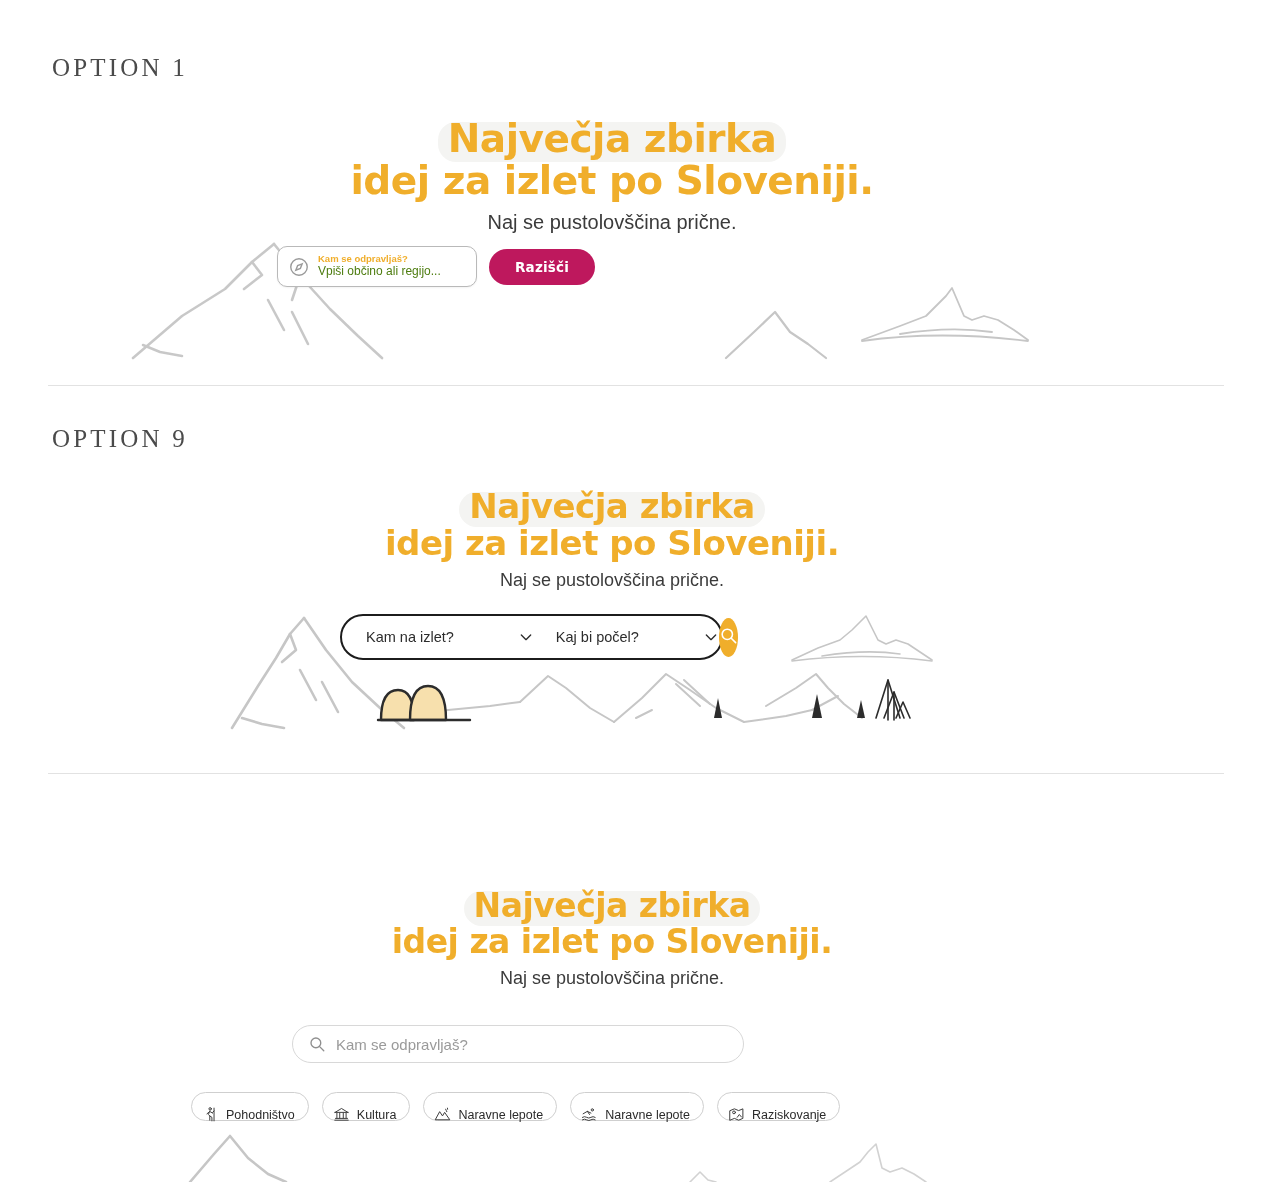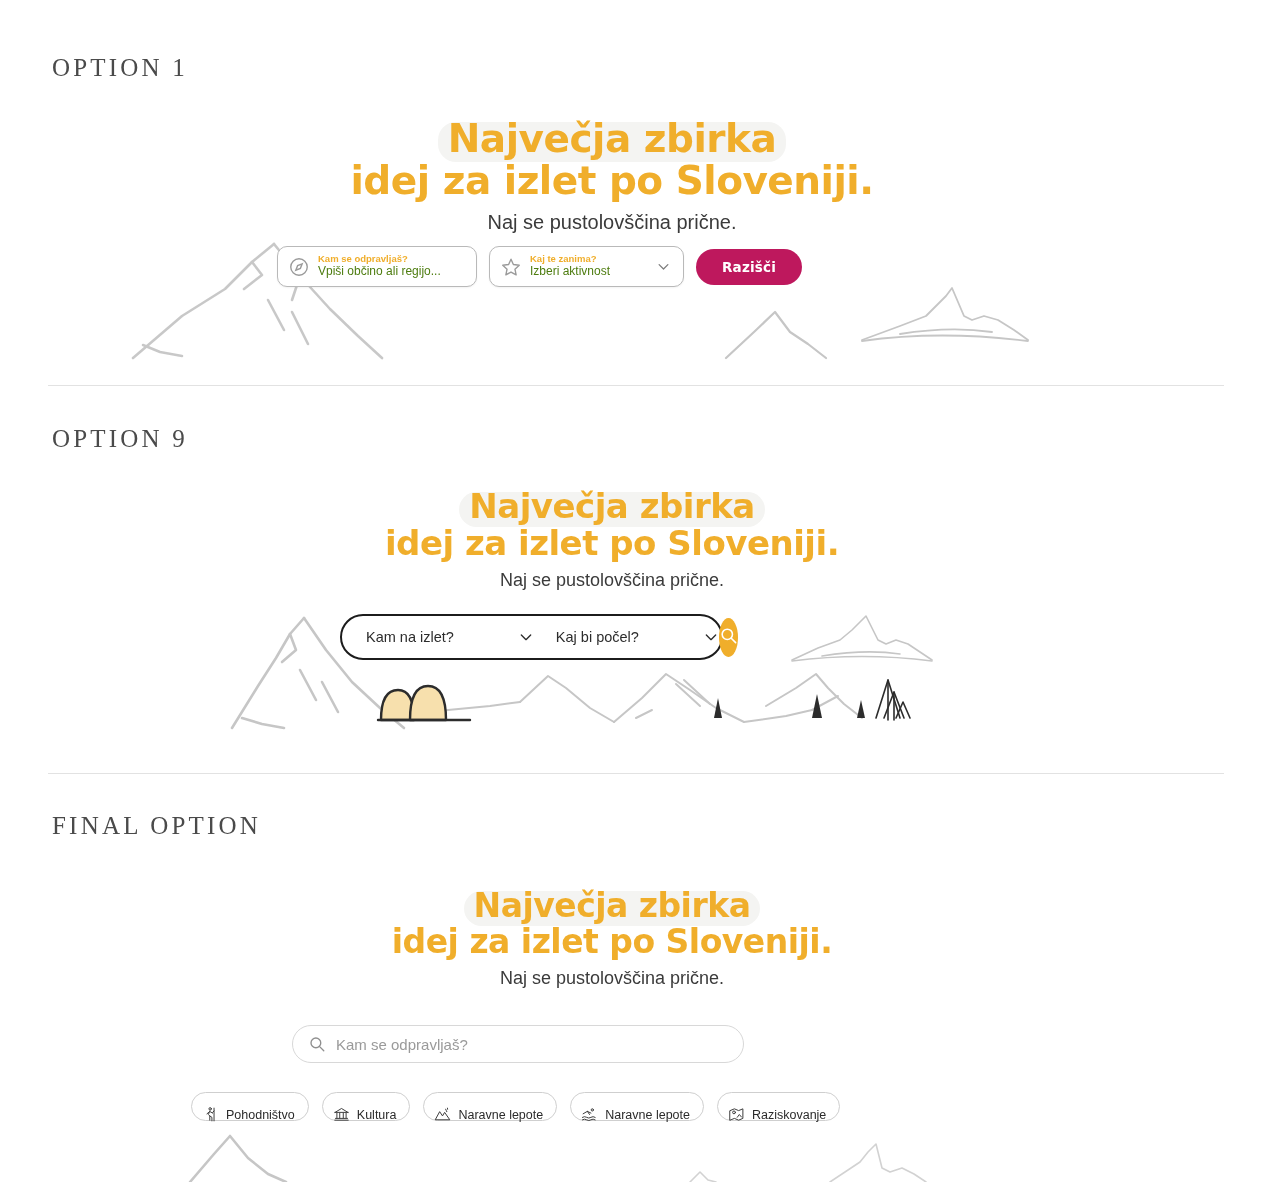--- a/index.html
+++ b/index.html
@@ -212,36 +212,20 @@
           <circle cx="12" cy="12" r="9"></circle>
           <path d="M15.5 8.5 L10.5 10.5 L8.5 15.5 L13.5 13.5 Z" fill="none"></path>
         </svg>
       </span>
       <span class="o1-labels">
         <span class="o1-top">Kam se odpravljaš?</span>
         <span class="o1-bot">Vpiši občino ali regijo...</span>
       </span>
     </div>
 
-    <div class="o1-field f2">
-      <span class="o1-ico">
-        <svg viewBox="0 0 24 24" fill="none" stroke="currentColor" stroke-width="1.5" stroke-linejoin="round">
-          <path d="M12 3.5 L14.6 9.3 L21 10.1 L16.3 14.4 L17.6 20.6 L12 17.5 L6.4 20.6 L7.7 14.4 L3 10.1 L9.4 9.3 Z"></path>
-        </svg>
-      </span>
-      <span class="o1-labels">
-        <span class="o1-top">Kaj te zanima?</span>
-        <span class="o1-bot">Izberi aktivnost</span>
-      </span>
-      <span class="o1-chev">
-        <svg viewBox="0 0 24 24" fill="none" stroke="currentColor" stroke-width="2" stroke-linecap="round" stroke-linejoin="round">
-            <path d="M5 9 L12 16 L19 9"></path>
-          </svg>
-      </span>
-    </div>
 
     <button class="o1-btn">Razišči</button>
   </div>
 
   <div class="divider" style="top:385px"></div>
 
   <div class="section-label" style="top:425px">OPTION 9</div>
 
   <div class="illus" style="top:470px">
     <svg width="1272" height="310" viewBox="0 0 1272 310" fill="none">
@@ -321,21 +305,20 @@
         <svg viewBox="0 0 24 24" fill="none" stroke="currentColor" stroke-width="2" stroke-linecap="round">
           <circle cx="10.5" cy="10.5" r="6.5"></circle>
             <path d="M15.5 15.5 L21 21"></path>
         </svg>
       </span>
     </button>
   </div>
 
   <div class="divider" style="top:773px"></div>
 
-  <div class="section-label" style="top:812px">FINAL OPTION</div>
 
   <div class="illus" style="top:1110px">
     <svg width="1272" height="72" viewBox="0 0 1272 72" fill="none">
       <g stroke="#c6c6c6" stroke-width="2.6" stroke-linecap="round" stroke-linejoin="round" fill="none">
         <path d="M190 72 L214 44 L230 26 L248 48 L268 64 L286 72"></path>
       </g>
       <g stroke="#d2d2d2" stroke-width="1.6" stroke-linecap="round" stroke-linejoin="round" fill="none">
         <path d="M690 72 L700 62 L708 70 L716 72"></path>
         <path d="M830 72 L848 60 L860 52 L868 42 L876 34 L882 58 L890 62 L902 58 L914 64 L926 72"></path>
       </g>

